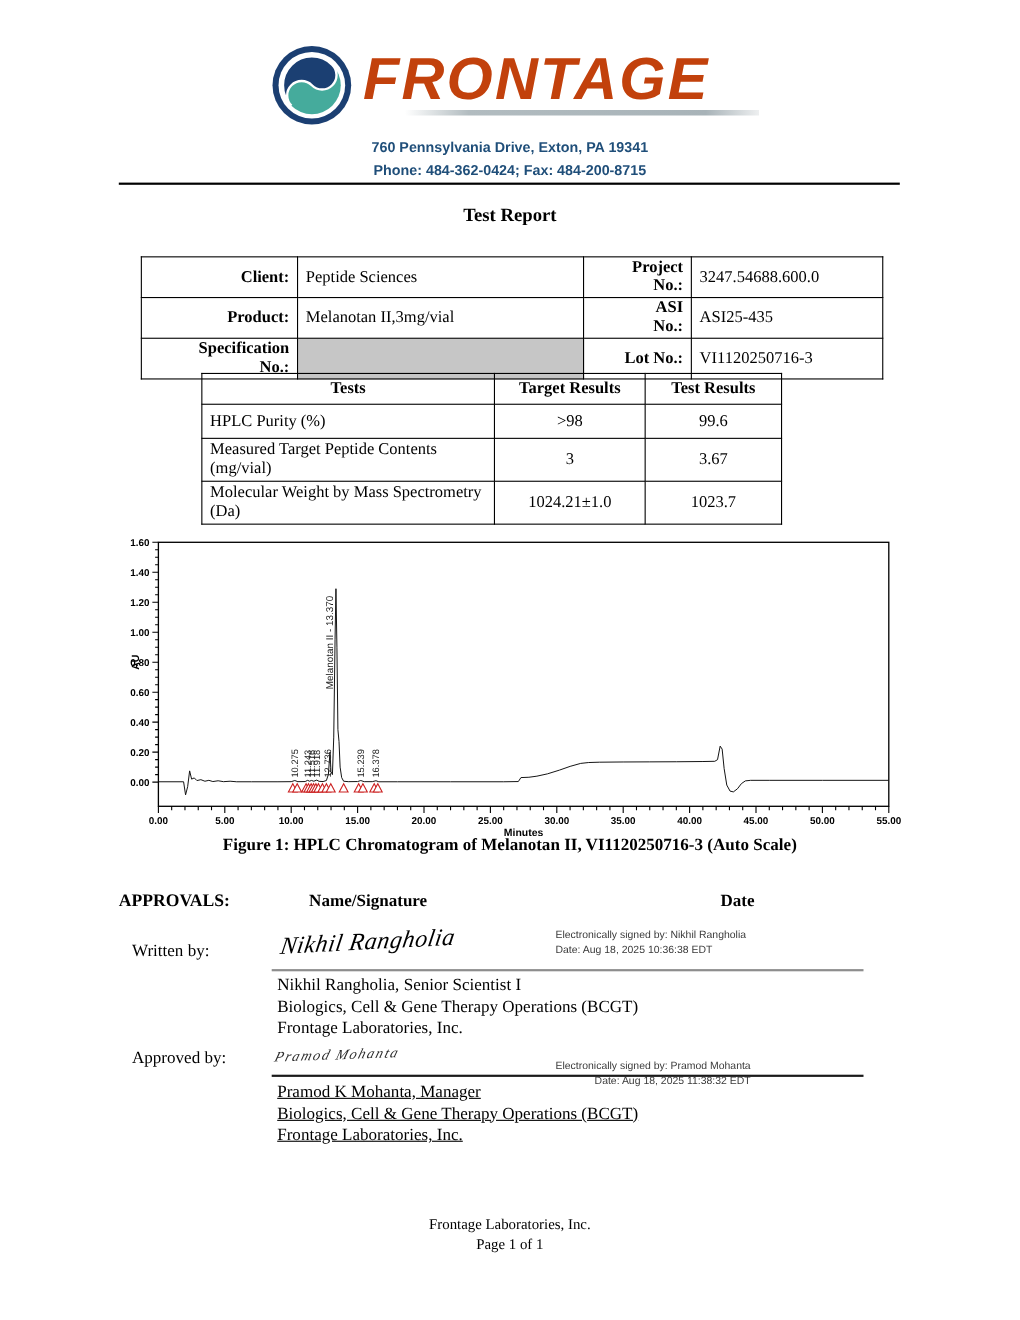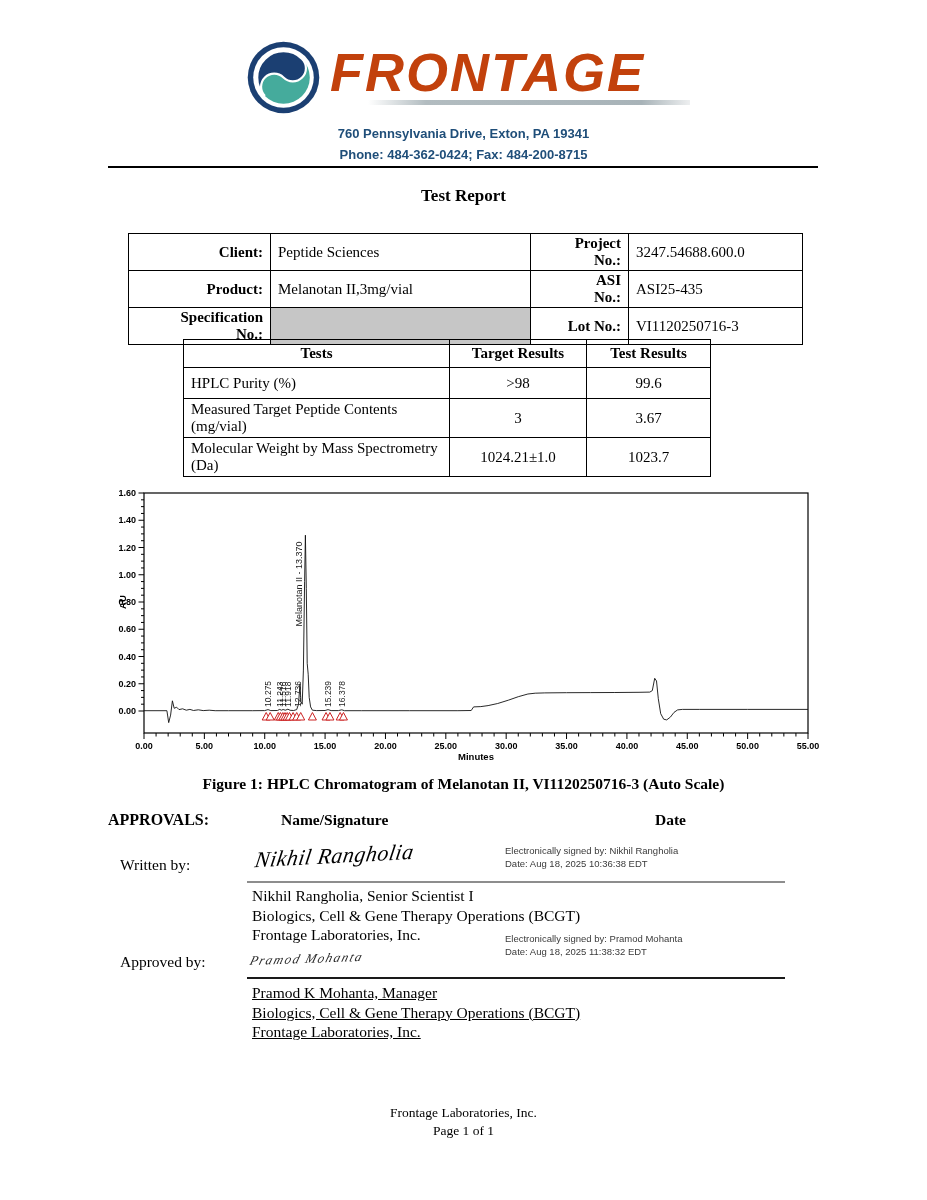--- a/index.html
+++ b/index.html
@@ -42,36 +42,36 @@
   .tests-table { position:absolute; left:183px; top:339px; width:527px; border:1.5px solid #000; }
   .tests-table th { height:25px; font-weight:bold; text-align:center; font-size:15px; }
   .tests-table td { padding:2px 7px; }
   .tests-table .t-name { text-align:left; height:26px; }
   .tests-table .t-val { text-align:center; }
   .tests-table tr.tall td { height:34px; }
 
   
   .chart-wrap { position:absolute; left:0; top:487px; width:927px; height:278px; }
   .figure-caption { position:absolute; left:0; top:760px; width:100%; text-align:center;
-    font-weight:bold; font-size:15.5px;margin-top:15px; }
+    font-weight:bold; font-size:15.5px; }
 
   
   .appr-head { position:absolute; font-weight:bold; font-size:16px; }
   .lab { position:absolute; font-size:15.5px; }
   .sig1 {
     position:absolute; left:255px; top:843px; font-style:italic; font-size:22px;
     letter-spacing:.5px; transform:rotate(-3deg) skewX(-12deg); white-space:nowrap;
   }
   .sig2 {
     position:absolute; left:250px; top:951px; font-style:italic; font-size:13px;
     letter-spacing:1.5px; color:#2a2a2a; transform:rotate(-2deg) skewX(-18deg); white-space:nowrap;
   }
   .stamp { position:absolute; left:505px; font-family:"Liberation Sans", sans-serif;
     font-size:9.5px; color:#3a3a3a; line-height:13px; }
-  .stamp1 { top:844px; } .stamp2 { top:932px; }
+  .stamp1 { top:844px; } .stamp2 { top:963px;text-align:right; }
   .divider1 { position:absolute; left:247px; top:881px; width:538px; height:2px; background:#8d8d8d; }
   .divider2 { position:absolute; left:247px; top:977px; width:538px; height:1.5px; background:#1a1a1a; }
   .appr-block { position:absolute; left:252px; font-size:15.5px; line-height:19.5px; }
   .block1 { top:886px; } .block2 { top:983px;text-decoration:underline; }
 
   
   .footer { position:absolute; left:0; top:1104px; width:100%; text-align:center;
     font-size:13.5px; line-height:18px; }
 </style>
 </head>

